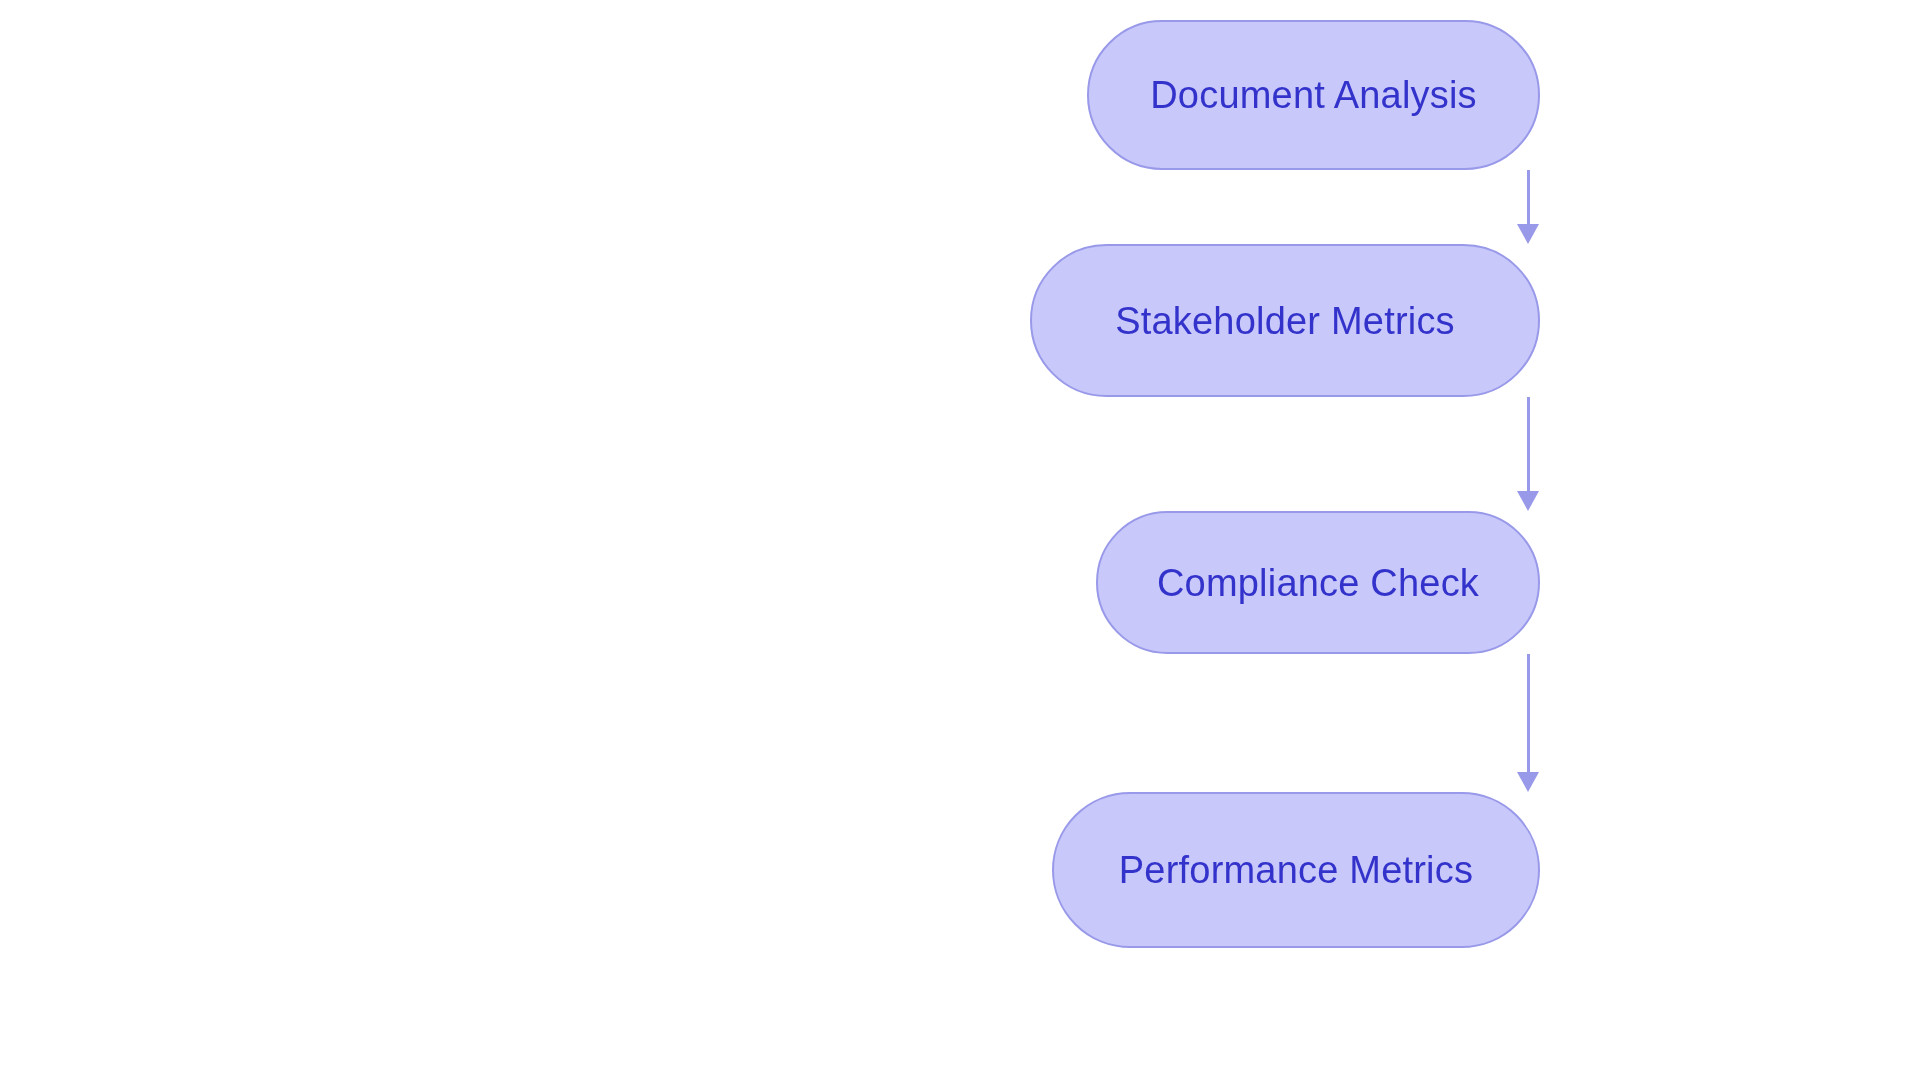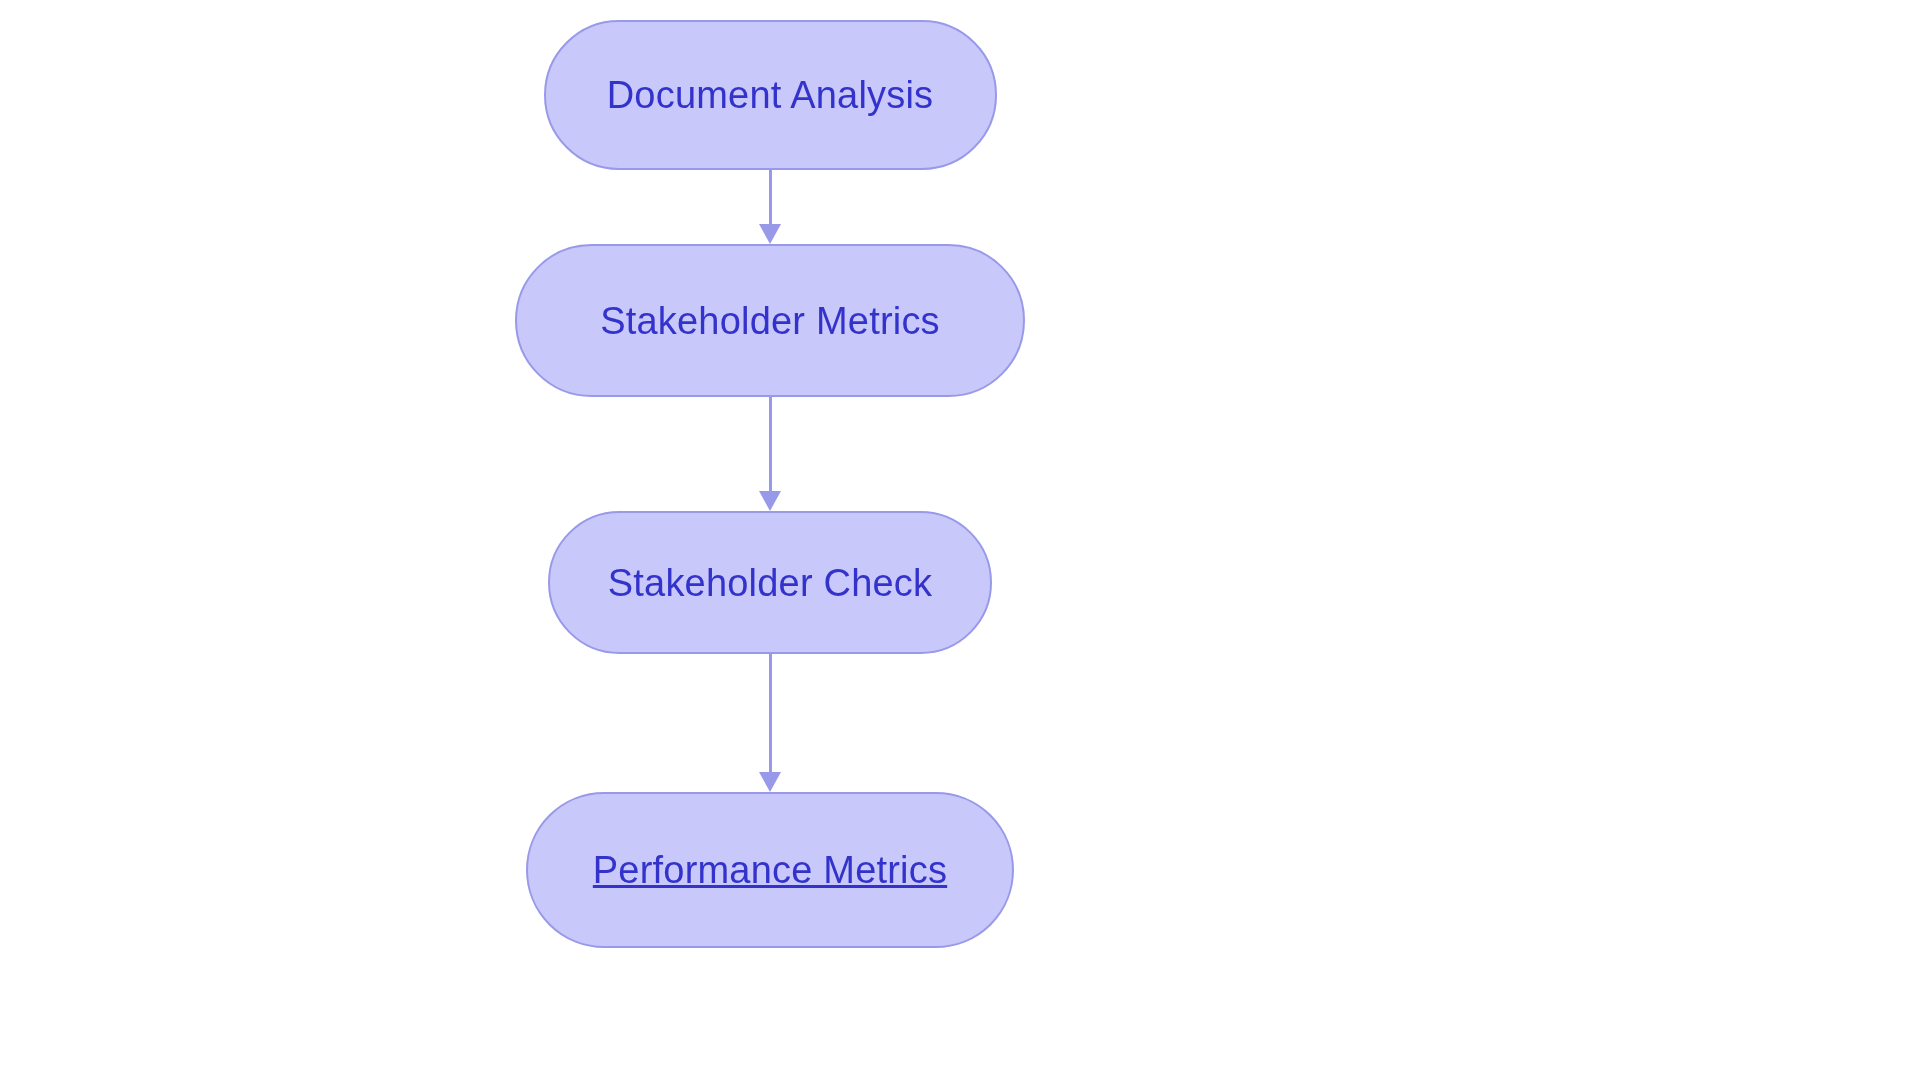--- a/index.html
+++ b/index.html
@@ -22,21 +22,21 @@
   }
 
   .flow-column {
     position: absolute;
     left: 0;
     top: 0;
     width: 1540px;
     height: 1083px;
     display: flex;
     flex-direction: column;
-    align-items: center;
+    align-items: flex-end;
   }
 
   .node {
     position: relative;
     box-sizing: border-box;
     display: flex;
     align-items: center;
     justify-content: center;
     background: #c8c8fa;
     border: 2px solid #9999ea;
@@ -53,21 +53,21 @@
   .node-label {
     display: block;
     padding: 0 8px;
     color: #3333cc;
   }
 
   
   .node-1 { width: 453px; height: 150px; margin-top: 20px; }
   .node-2 { width: 510px; height: 153px; }
   .node-3 { width: 444px; height: 143px; }
-  .node-4 { width: 488px; height: 156px; text-decoration: underline; }
+  .node-4 { width: 488px; height: 156px; }
 
   
   .connector {
     position: relative;
     width: 24px;
     display: flex;
     flex-direction: column;
     align-items: center;
     z-index: 1;
   }
@@ -108,21 +108,21 @@
     <div class="node node-2">
       <span class="node-label">Stakeholder Metrics</span>
     </div>
 
     <div class="connector connector-2">
       <div class="connector-line"></div>
       <div class="connector-arrow"></div>
     </div>
 
     <div class="node node-3">
-      <span class="node-label">Stakeholder Check</span>
+      <span class="node-label">Compliance Check</span>
     </div>
 
     <div class="connector connector-3">
       <div class="connector-line"></div>
       <div class="connector-arrow"></div>
     </div>
 
     <div class="node node-4">
       <span class="node-label">Performance Metrics</span>
     </div>

